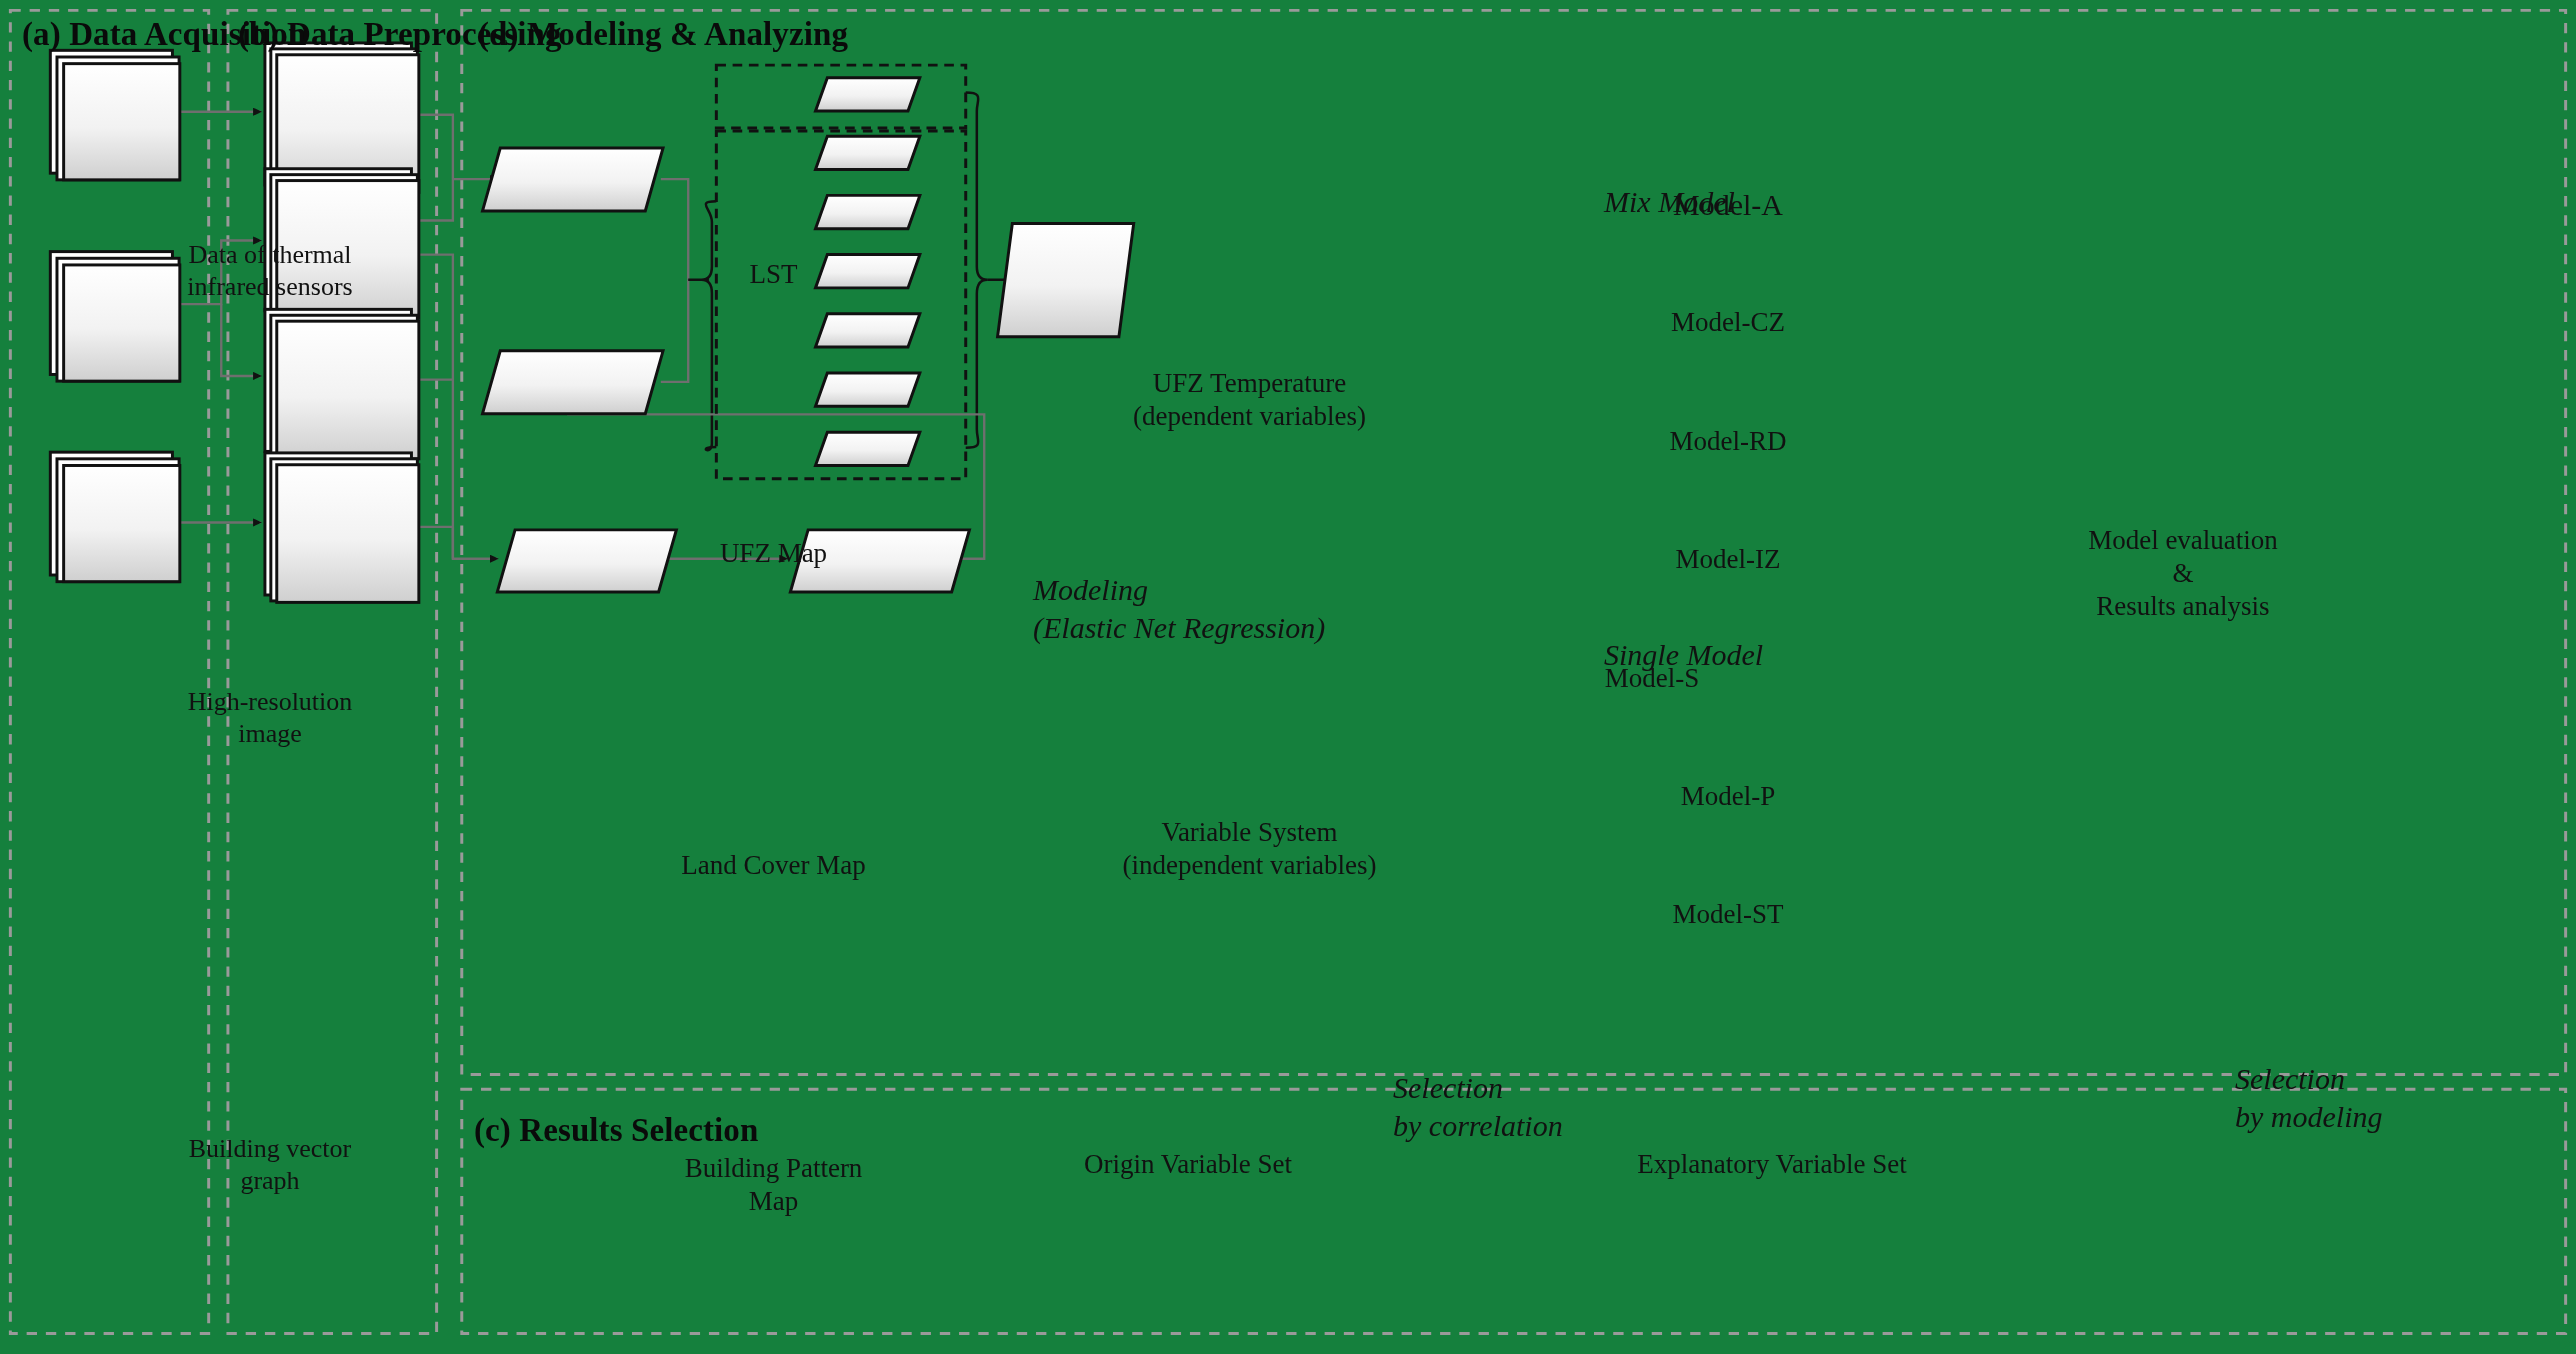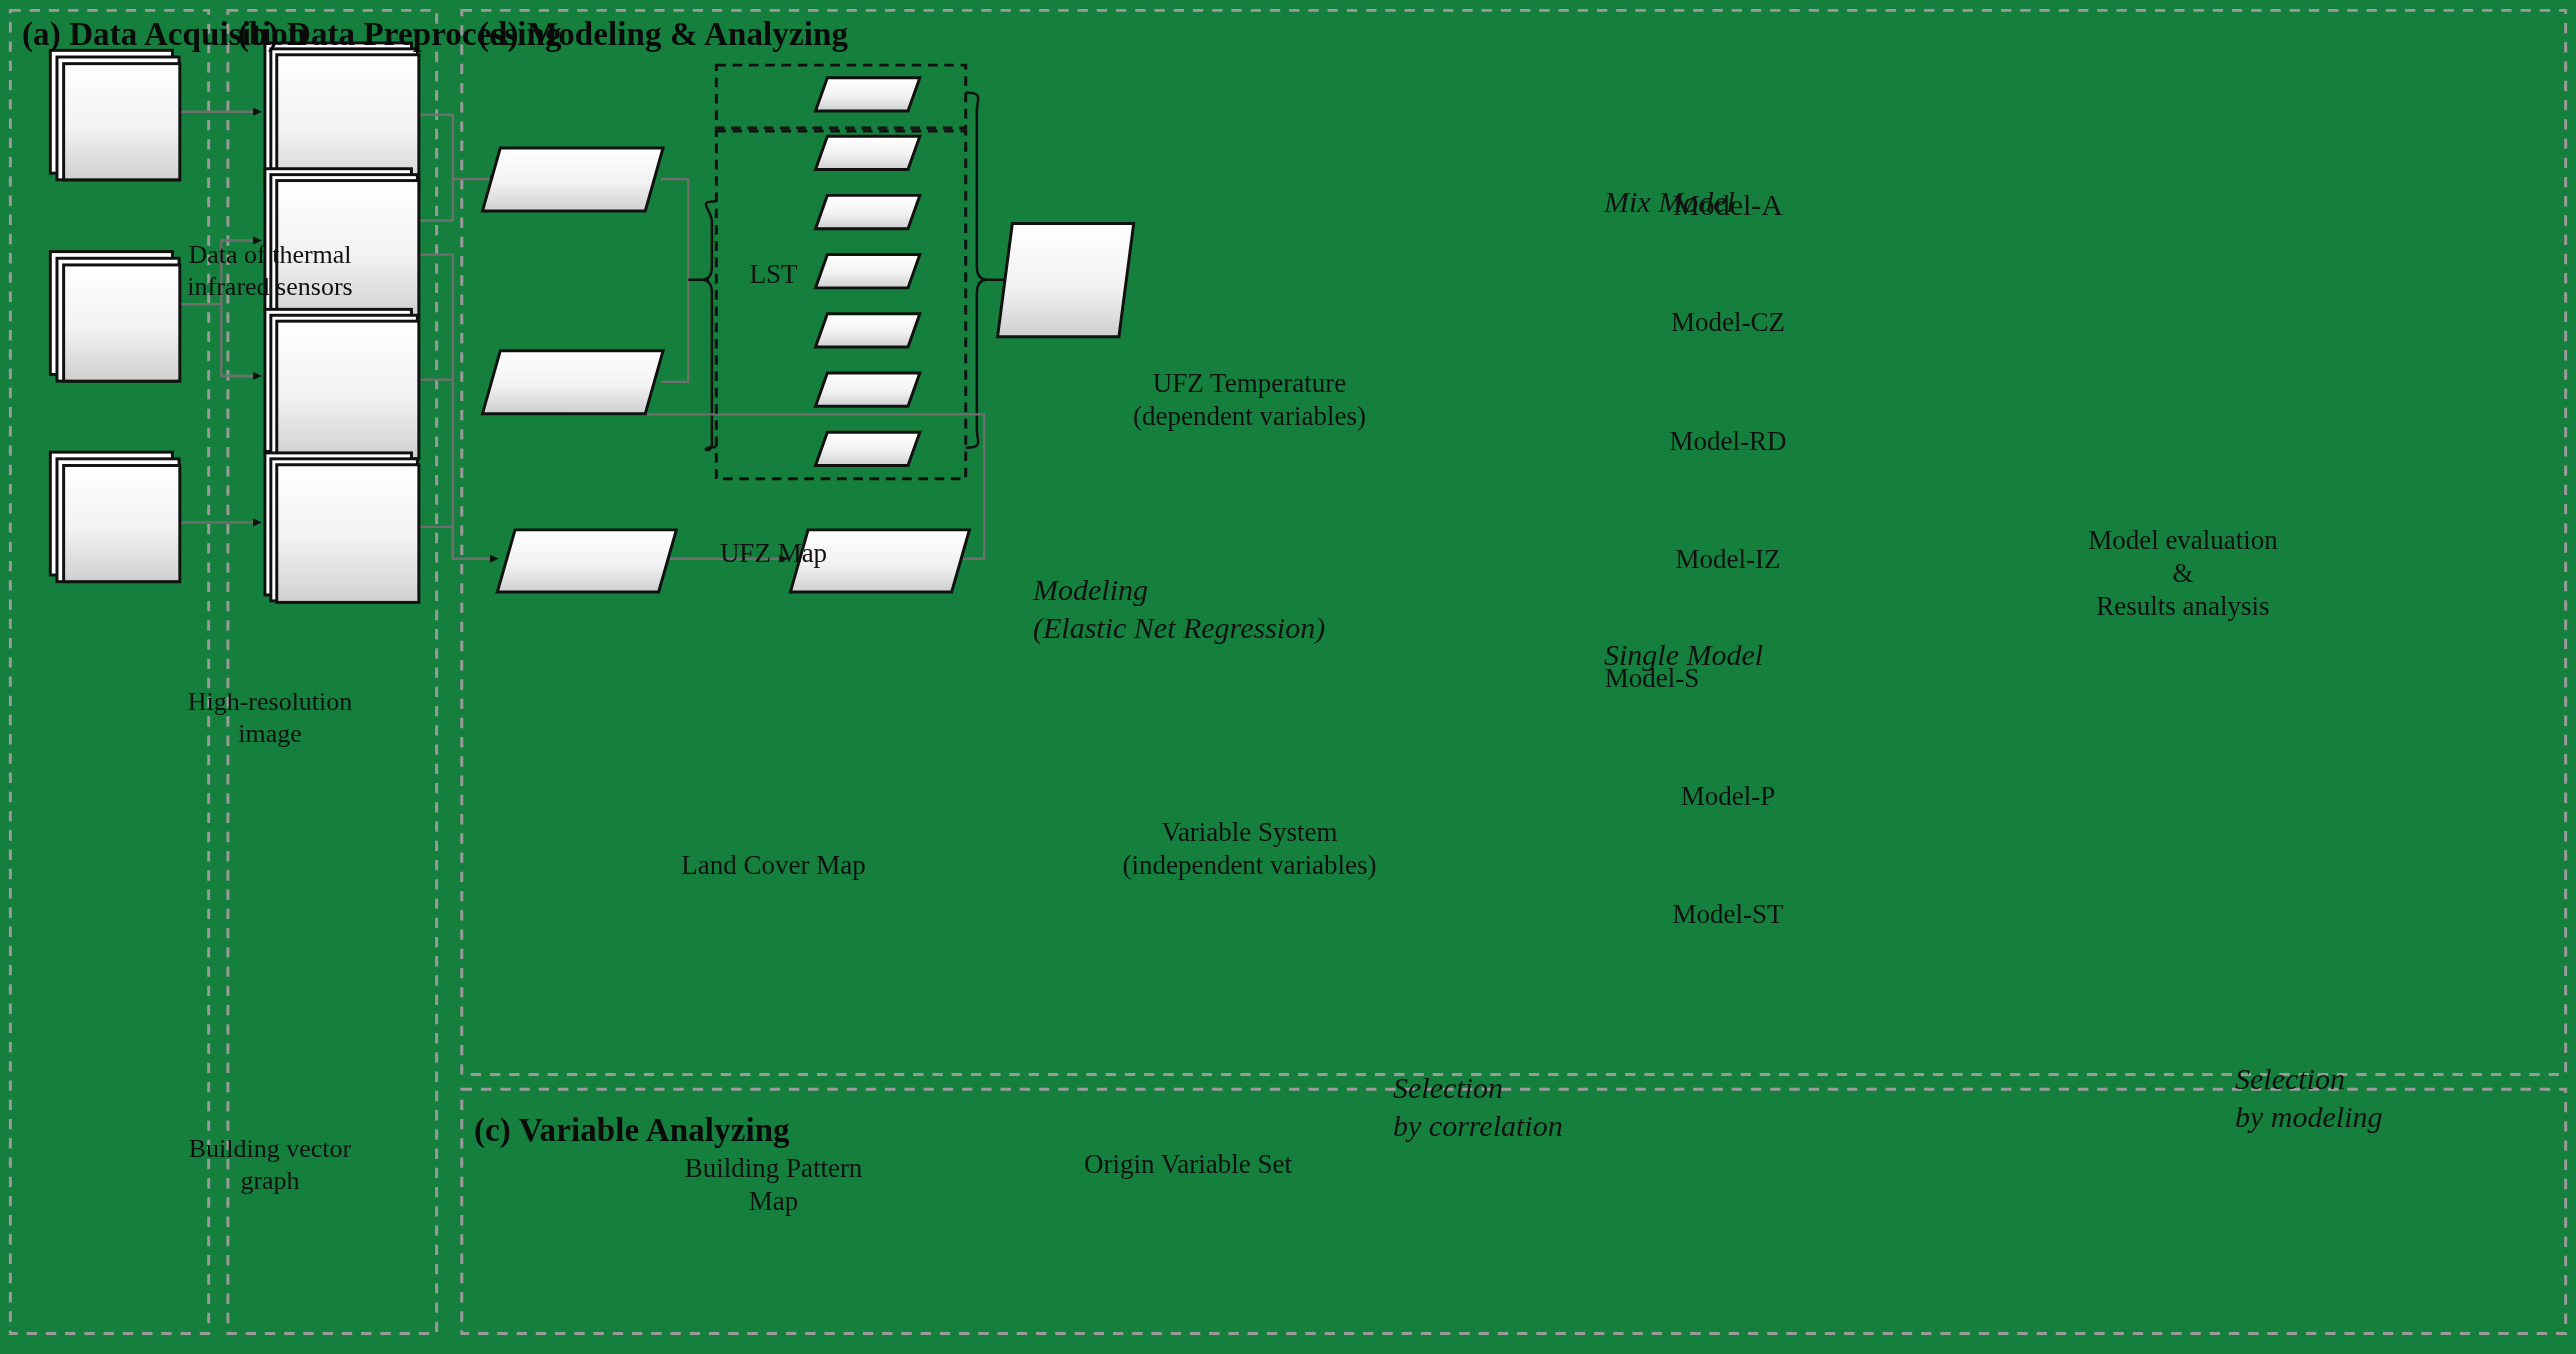--- a/index.html
+++ b/index.html
@@ -163,21 +163,21 @@
 
     <g stroke="#111" stroke-width="4" fill="url(#boxgrad)">
       <polygon points="696,716 914,716 890,800 672,800"></polygon>
       <polygon points="1092,716 1310,716 1286,800 1068,800"></polygon>
     </g>
   </svg>
 
   <div class="panel-title" style="left:22px;top:16.3px;font-size:33px;">(a) Data Acquisition</div>
   <div class="panel-title" style="left:238px;top:16.3px;font-size:33px;">(b) Data Preprocessing</div>
   <div class="panel-title" style="left:478px;top:16.3px;font-size:33px;">(d) Modeling &amp; Analyzing</div>
-  <div class="panel-title" style="left:474px;top:1112px;font-size:33px;">(c) Variable Analyzing</div>
+  <div class="panel-title" style="left:474px;top:1112px;font-size:33px;">(c) Results Selection</div>
 
   <div class="nodelabel" style="left:141px;top:141px;width:258px;height:259px;font-size:26px;">Data of thermal
 infrared sensors</div>
   <div class="nodelabel" style="left:141px;top:588px;width:258px;height:259px;font-size:26px;">High-resolution
 image</div>
   <div class="nodelabel" style="left:141px;top:1035px;width:258px;height:259px;font-size:26px;">Building vector
 graph</div>
 
   <div class="nodelabel" style="left:616px;top:122px;width:315px;height:305px;font-size:27px;">LST</div>
   <div class="nodelabel" style="left:616px;top:401px;width:315px;height:305px;font-size:27px;">UFZ Map</div>
@@ -202,19 +202,20 @@
   <div class="nodelabel" style="left:1632px;top:526px;width:192px;height:67px;font-size:27px;">Model-IZ</div>
   <div class="nodelabel" style="left:1556px;top:645px;width:192px;height:67px;font-size:27px;">Model-S</div>
   <div class="nodelabel" style="left:1632px;top:763px;width:192px;height:67px;font-size:27px;">Model-P</div>
   <div class="nodelabel" style="left:1632px;top:881px;width:192px;height:67px;font-size:27px;">Model-ST</div>
 
   <div class="nodelabel" style="left:1998px;top:459px;width:370px;height:229px;font-size:27px;">Model evaluation
 &amp;
 Results analysis</div>
 
   <div class="nodelabel" style="left:1014px;top:1094px;width:348px;height:141px;font-size:27px;">Origin Variable Set</div>
+  <div class="nodelabel" style="left:1598px;top:1094px;width:348px;height:141px;font-size:27px;">Explanatory Variable Set</div>
   <div class="edgelabel" style="left:1393px;top:1069px;width:252px;font-size:30px;">Selection
 by correlation</div>
   <div class="edgelabel" style="left:2235px;top:1060px;width:252px;font-size:30px;">Selection
 by modeling</div>
 
 </div>
 
 
 </body></html>

